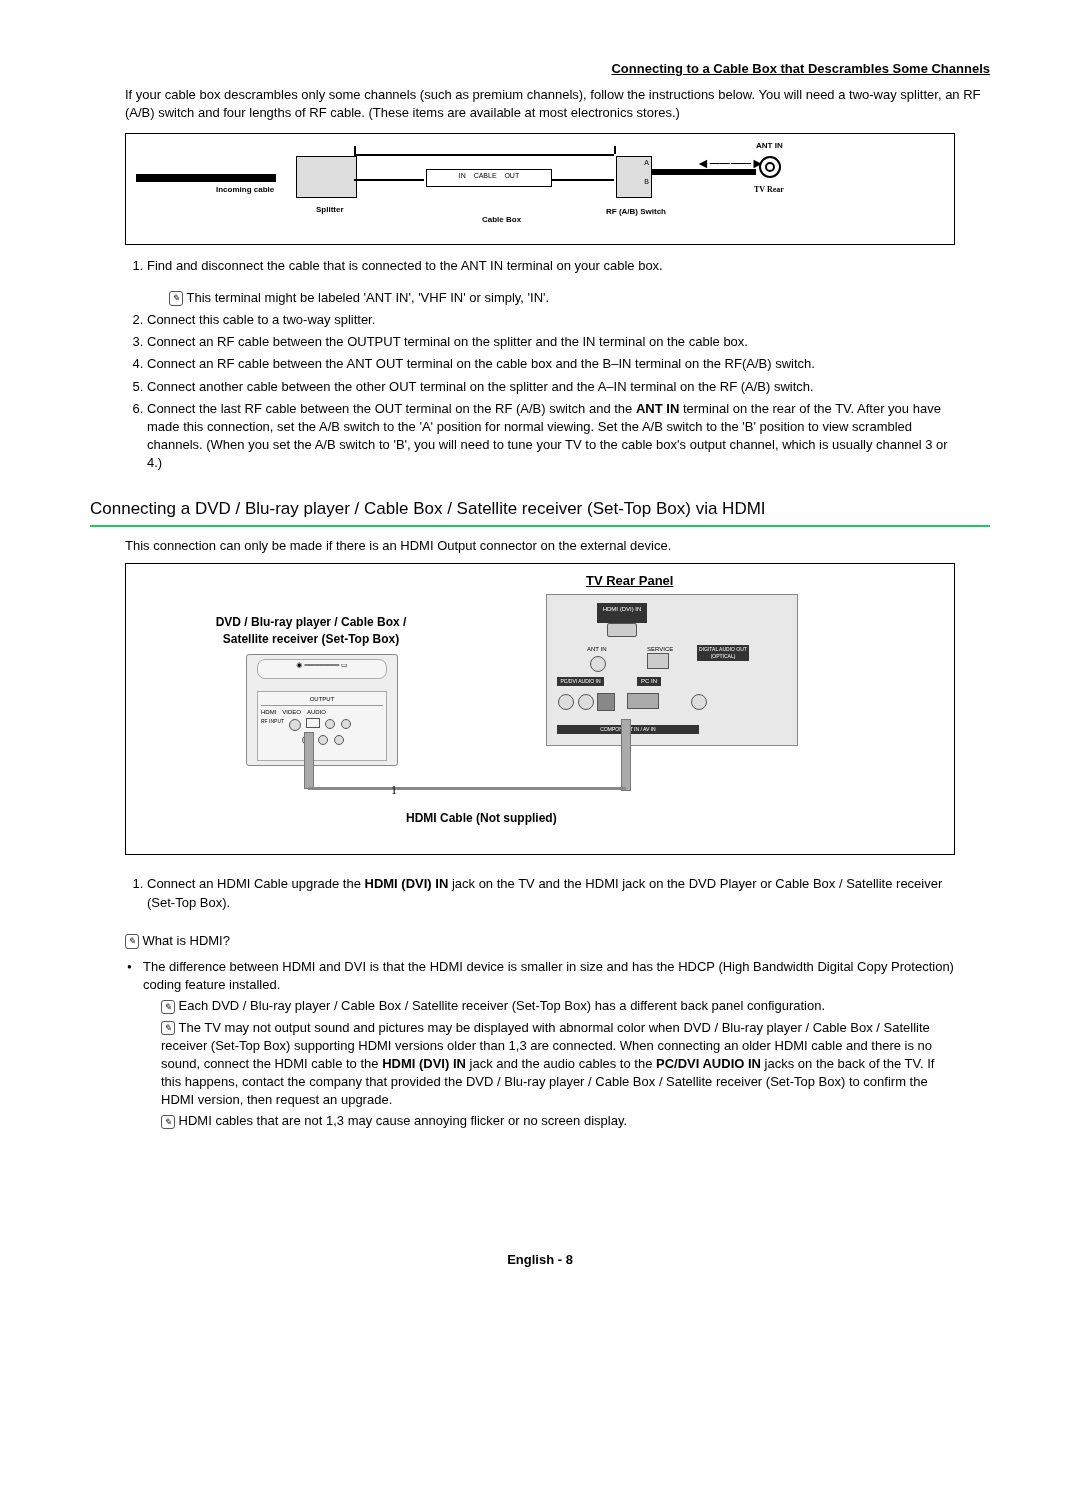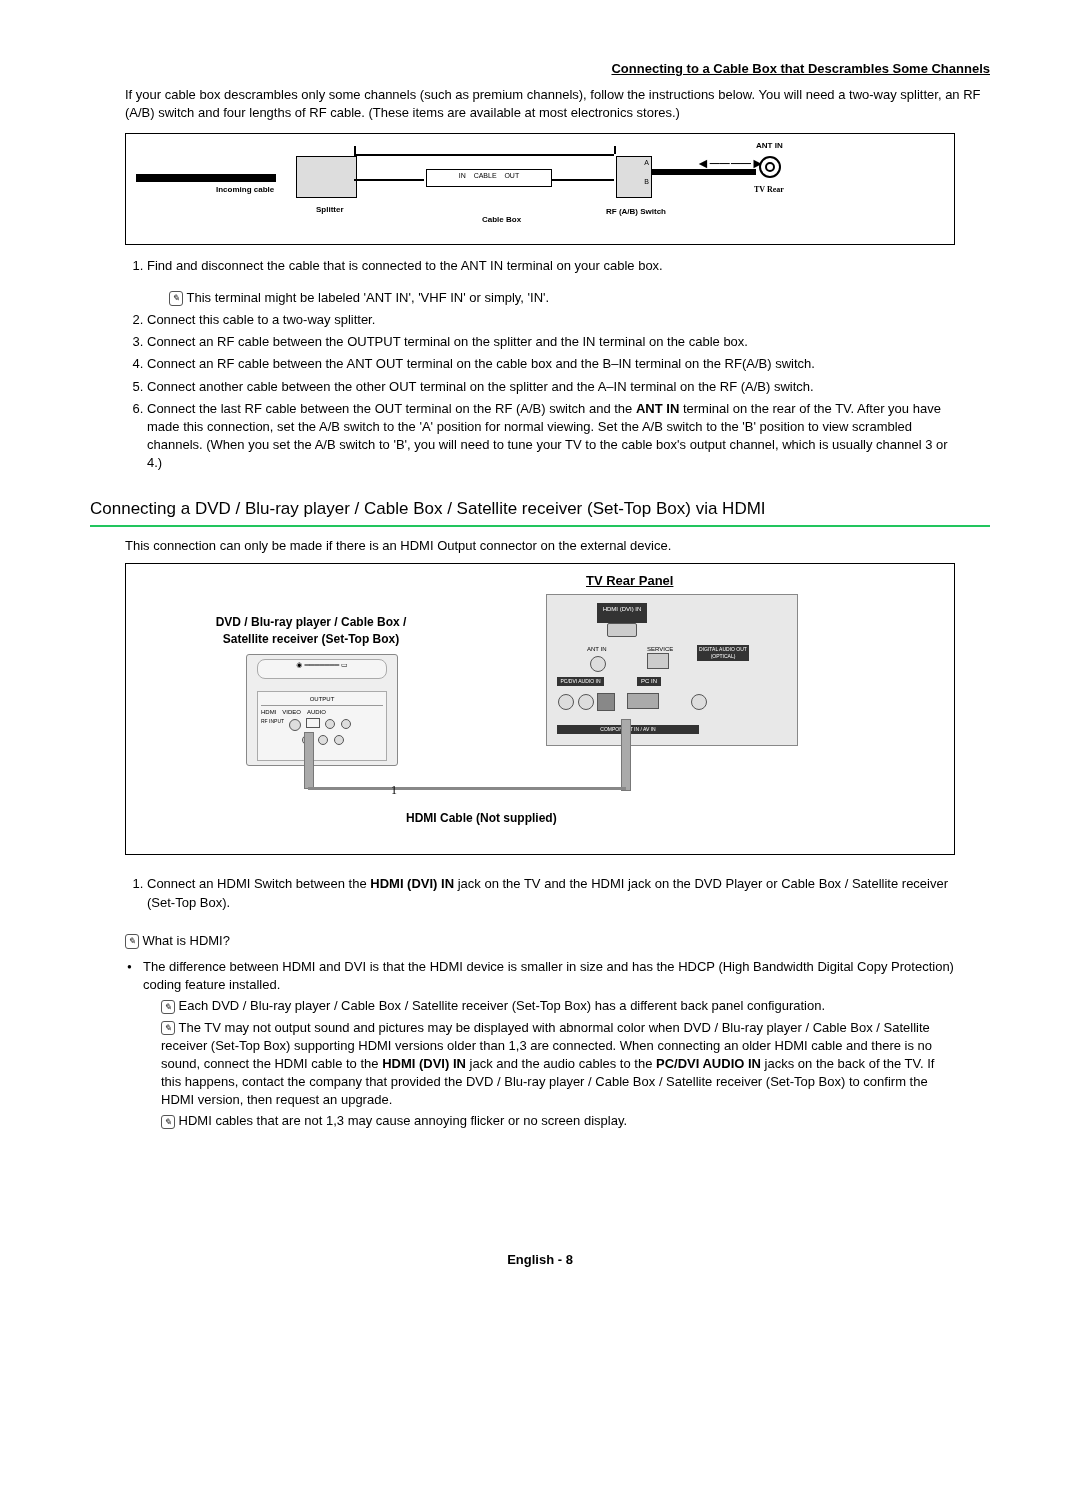--- a/index.html
+++ b/index.html
@@ -229,21 +229,21 @@
   <div style="position:absolute;top:168px;left:178px;width:8px;height:55px;background:#aaa;border:1px solid #777;"></div>
   <div style="position:absolute;top:155px;left:495px;width:8px;height:70px;background:#aaa;border:1px solid #777;"></div>
   <div style="position:absolute;top:223px;left:182px;width:318px;height:3px;background:#888;"></div>
 
   <span class="d2-cable-num">1</span>
   <span class="d2-cable-label">HDMI Cable (Not supplied)</span>
 </div>
 
 <ol>
   <li>
-    <span>Connect an HDMI Switch between the </span><span class="bold">HDMI (DVI) IN</span><span> jack on the TV and the HDMI jack on the DVD Player or Cable Box / Satellite receiver (Set-Top Box).</span>
+    <span>Connect an HDMI Cable upgrade the </span><span class="bold">HDMI (DVI) IN</span><span> jack on the TV and the HDMI jack on the DVD Player or Cable Box / Satellite receiver (Set-Top Box).</span>
   </li>
 </ol>
 
 <div class="body-text" style="margin-left:35px;">
   <span class="note-icon">✎</span><span>What is HDMI?</span>
 </div>
 
 <ul class="notes">
   <li>
     <span>The difference between HDMI and DVI is that the HDMI device is smaller in size and has the HDCP (High Bandwidth Digital Copy Protection) coding feature installed.</span>

